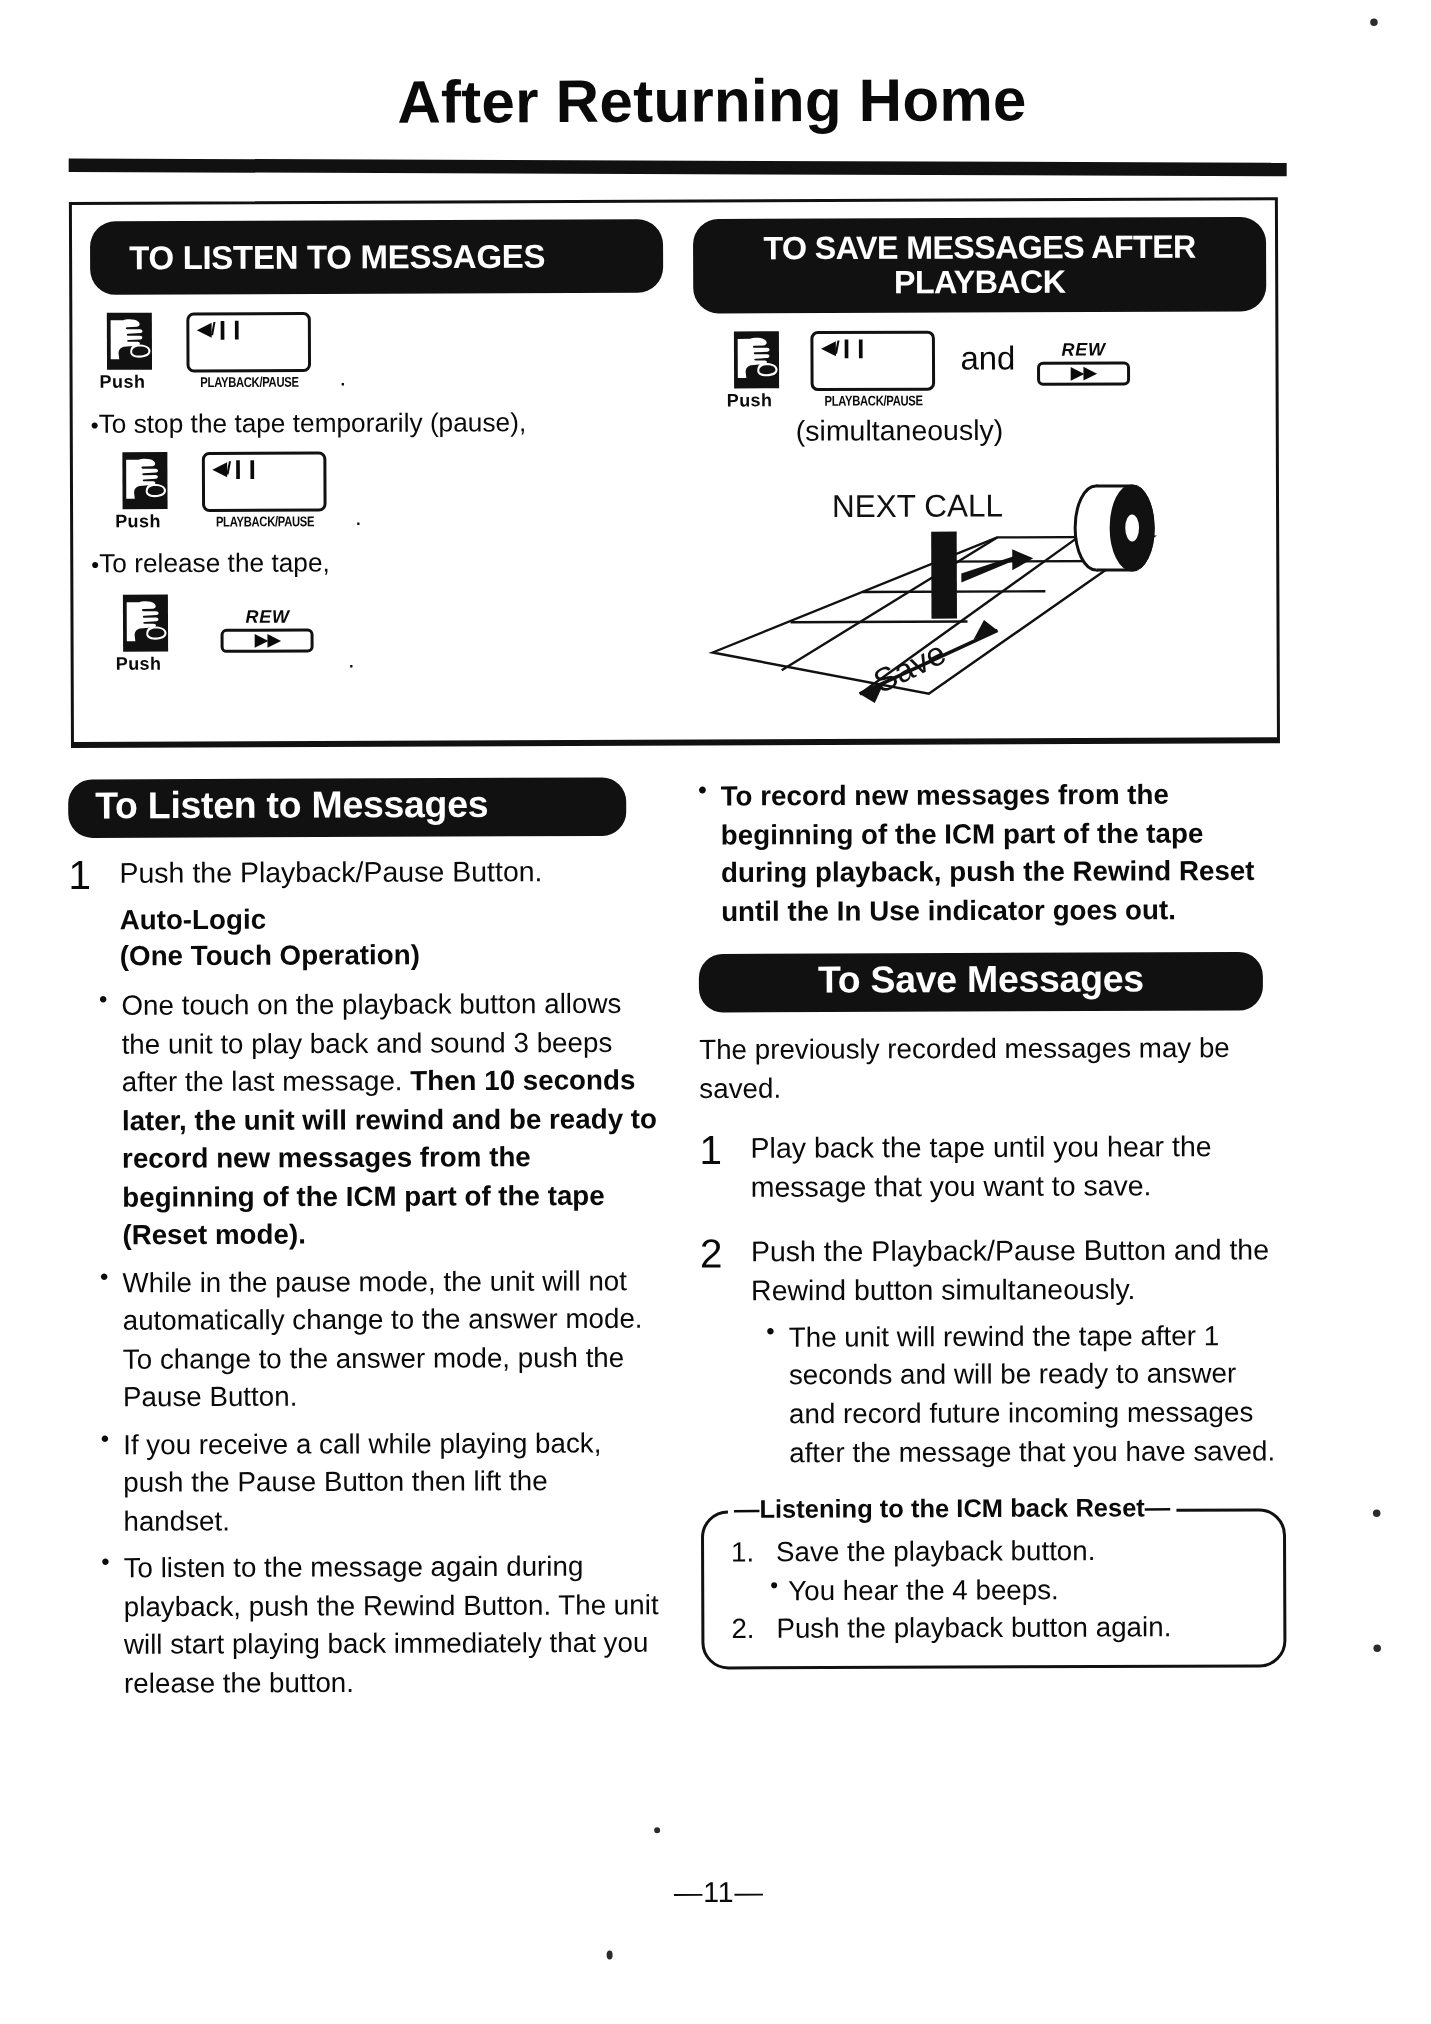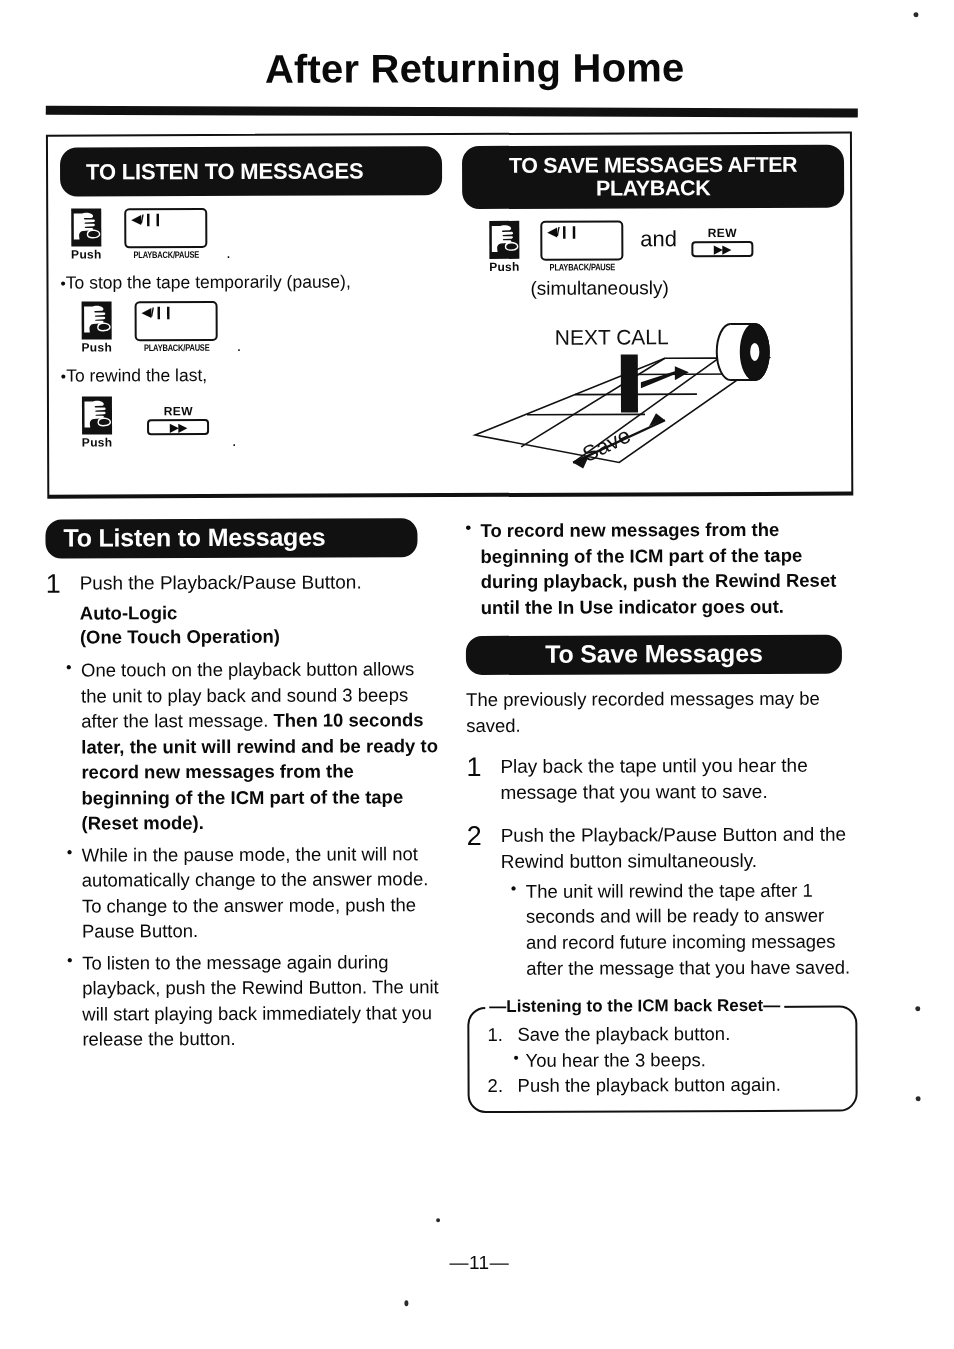--- a/index.html
+++ b/index.html
@@ -89,21 +89,21 @@
     margin-top: 11px;
     width: 382px;
     font-size: 21.5px;
     letter-spacing: -0.4px;
   }
 
   
   .push-unit {
     display: inline-block;
     vertical-align: top;
-    text-align: center;
+    text-align: left;
     width: 40px;
   }
   .hand-box {
     width: 30px; height: 38px;
     background: #111;
     margin: 0 auto;
     position: relative;
   }
   .hand-box svg { position: absolute; left: 0; top: 0; }
   .push-label {
@@ -138,20 +138,21 @@
     margin-top: 1px;
     transform: scaleY(1.25);
     transform-origin: top center;
   }
 
   
   .rew-unit { display: inline-block; vertical-align: top; text-align: center; }
   .rew-label {
     font-size: 12px; font-weight: bold; letter-spacing: 0.5px;
     margin-bottom: 1px;
+    font-style: italic;
   }
   .rew-box {
     width: 62px; height: 16px;
     border: 2px solid #111;
     border-radius: 4px;
     box-sizing: border-box;
     font-size: 11px;
     line-height: 12px;
     font-weight: bold;
     background: #fff;
@@ -347,21 +348,21 @@
         <div class="pb-unit" style="margin-left:14px;">
           <div class="pb-box">
             <span class="pb-glyph">◀/❙❙</span>
           </div>
           <div class="pb-caption">PLAYBACK/PAUSE</div>
         </div>
         <span style="display:inline-block;vertical-align:top;margin:36px 0 0 14px;font-size:16px;">.</span>
       </div>
 
       <div class="bullet-line" style="margin-top:10px;">
-        <span class="dot">•</span><span>To rewind the last,</span>
+        <span class="dot">•</span><span>To release the tape,</span>
       </div>
 
       <div style="margin-top:10px; margin-left:16px; white-space:nowrap;">
         <div class="push-unit">
           <div class="hand-box">
             <svg width="30" height="38" viewBox="0 0 30 38" aria-hidden="true">
               <path fill="#ffffff" d="M11 5 C13 4 19 4 21 6 C22.5 7.5 22 9 20 9.4 L13.5 9.6 C12.4 9.6 12.4 11 13.5 11 L22 11 C24 11 24.4 13.2 22.4 13.6 L14 14 C13 14 13 15.3 14 15.3 L22 15.3 C24 15.3 24.2 17.4 22.3 17.8 L14.2 18.2 C13.3 18.2 13.3 19.4 14.2 19.4 L20.5 19.4 C22.3 19.4 22.5 21.4 20.7 21.8 L11.5 22.6 C9 23 7.5 25 7.8 27.6 L8.2 31 L2.5 31 L2.5 5 Z"></path>
               <path fill="#ffffff" d="M20 21 C26 21 29 23 29 25.6 C29 28 26.5 30 21.5 30 C17.5 30 15.5 28.4 15.5 26.2 C15.5 23.4 17 21 20 21 Z"></path>
               <path fill="#111111" d="M21.5 22.6 C26 22.6 27.6 24 27.6 25.7 C27.6 27.3 25 28.6 21.4 28.6 C18.2 28.6 16.8 27.4 16.8 26.1 C16.8 24.2 18.6 22.6 21.5 22.6 Z"></path>
             </svg>
@@ -460,20 +461,21 @@
     </div>
 
     <div style="margin-left:34px; margin-top:4px;">
       <div class="sub-head">Auto-Logic</div>
       <div class="sub-head">(One Touch Operation)</div>
     </div>
 
     <ul class="bul" style="margin-left:20px; margin-top:8px;">
       <li><span>One touch on the playback button allows the unit to play back and sound 3 beeps after the last message. </span><span class="bold-run">Then 10 seconds later, the unit will rewind and be ready to record new messages from the beginning of the ICM part of the tape (Reset mode).</span></li>
       <li><span>While in the pause mode, the unit will not automatically change to the answer mode. To change to the answer mode, push the Pause Button.</span></li>
+      <li><span>If you receive a call while playing back, push the Pause Button then lift the handset.</span></li>
       <li><span>To listen to the message again during playback, push the Rewind Button. The unit will start playing back immediately that you release the button.</span></li>
     </ul>
   </div>
 
   <div class="col-right">
     <ul class="bul" style="margin-top:0;">
       <li class="bold-run"><span>To record new messages from the beginning of the ICM part of the tape during playback, push the Rewind Reset until the In Use indicator goes out.</span></li>
     </ul>
 
     <div class="sec-banner" style="width:376px; text-align:center; margin-top:16px;">To Save Messages</div>
@@ -498,21 +500,21 @@
       <div class="fieldbox-legend">
         <span>—</span><span>Listening to the ICM back Reset</span><span>—</span>
       </div>
       <ol class="numlist">
         <li>
           <span class="n">1.</span>
           <span>Save the playback button.</span>
         </li>
       </ol>
       <div class="sub-bullet">
-        <span>You hear the 3 beeps.</span>
+        <span>You hear the 4 beeps.</span>
       </div>
       <ol class="numlist">
         <li>
           <span class="n">2.</span>
           <span>Push the playback button again.</span>
         </li>
       </ol>
     </div>
   </div>
 

